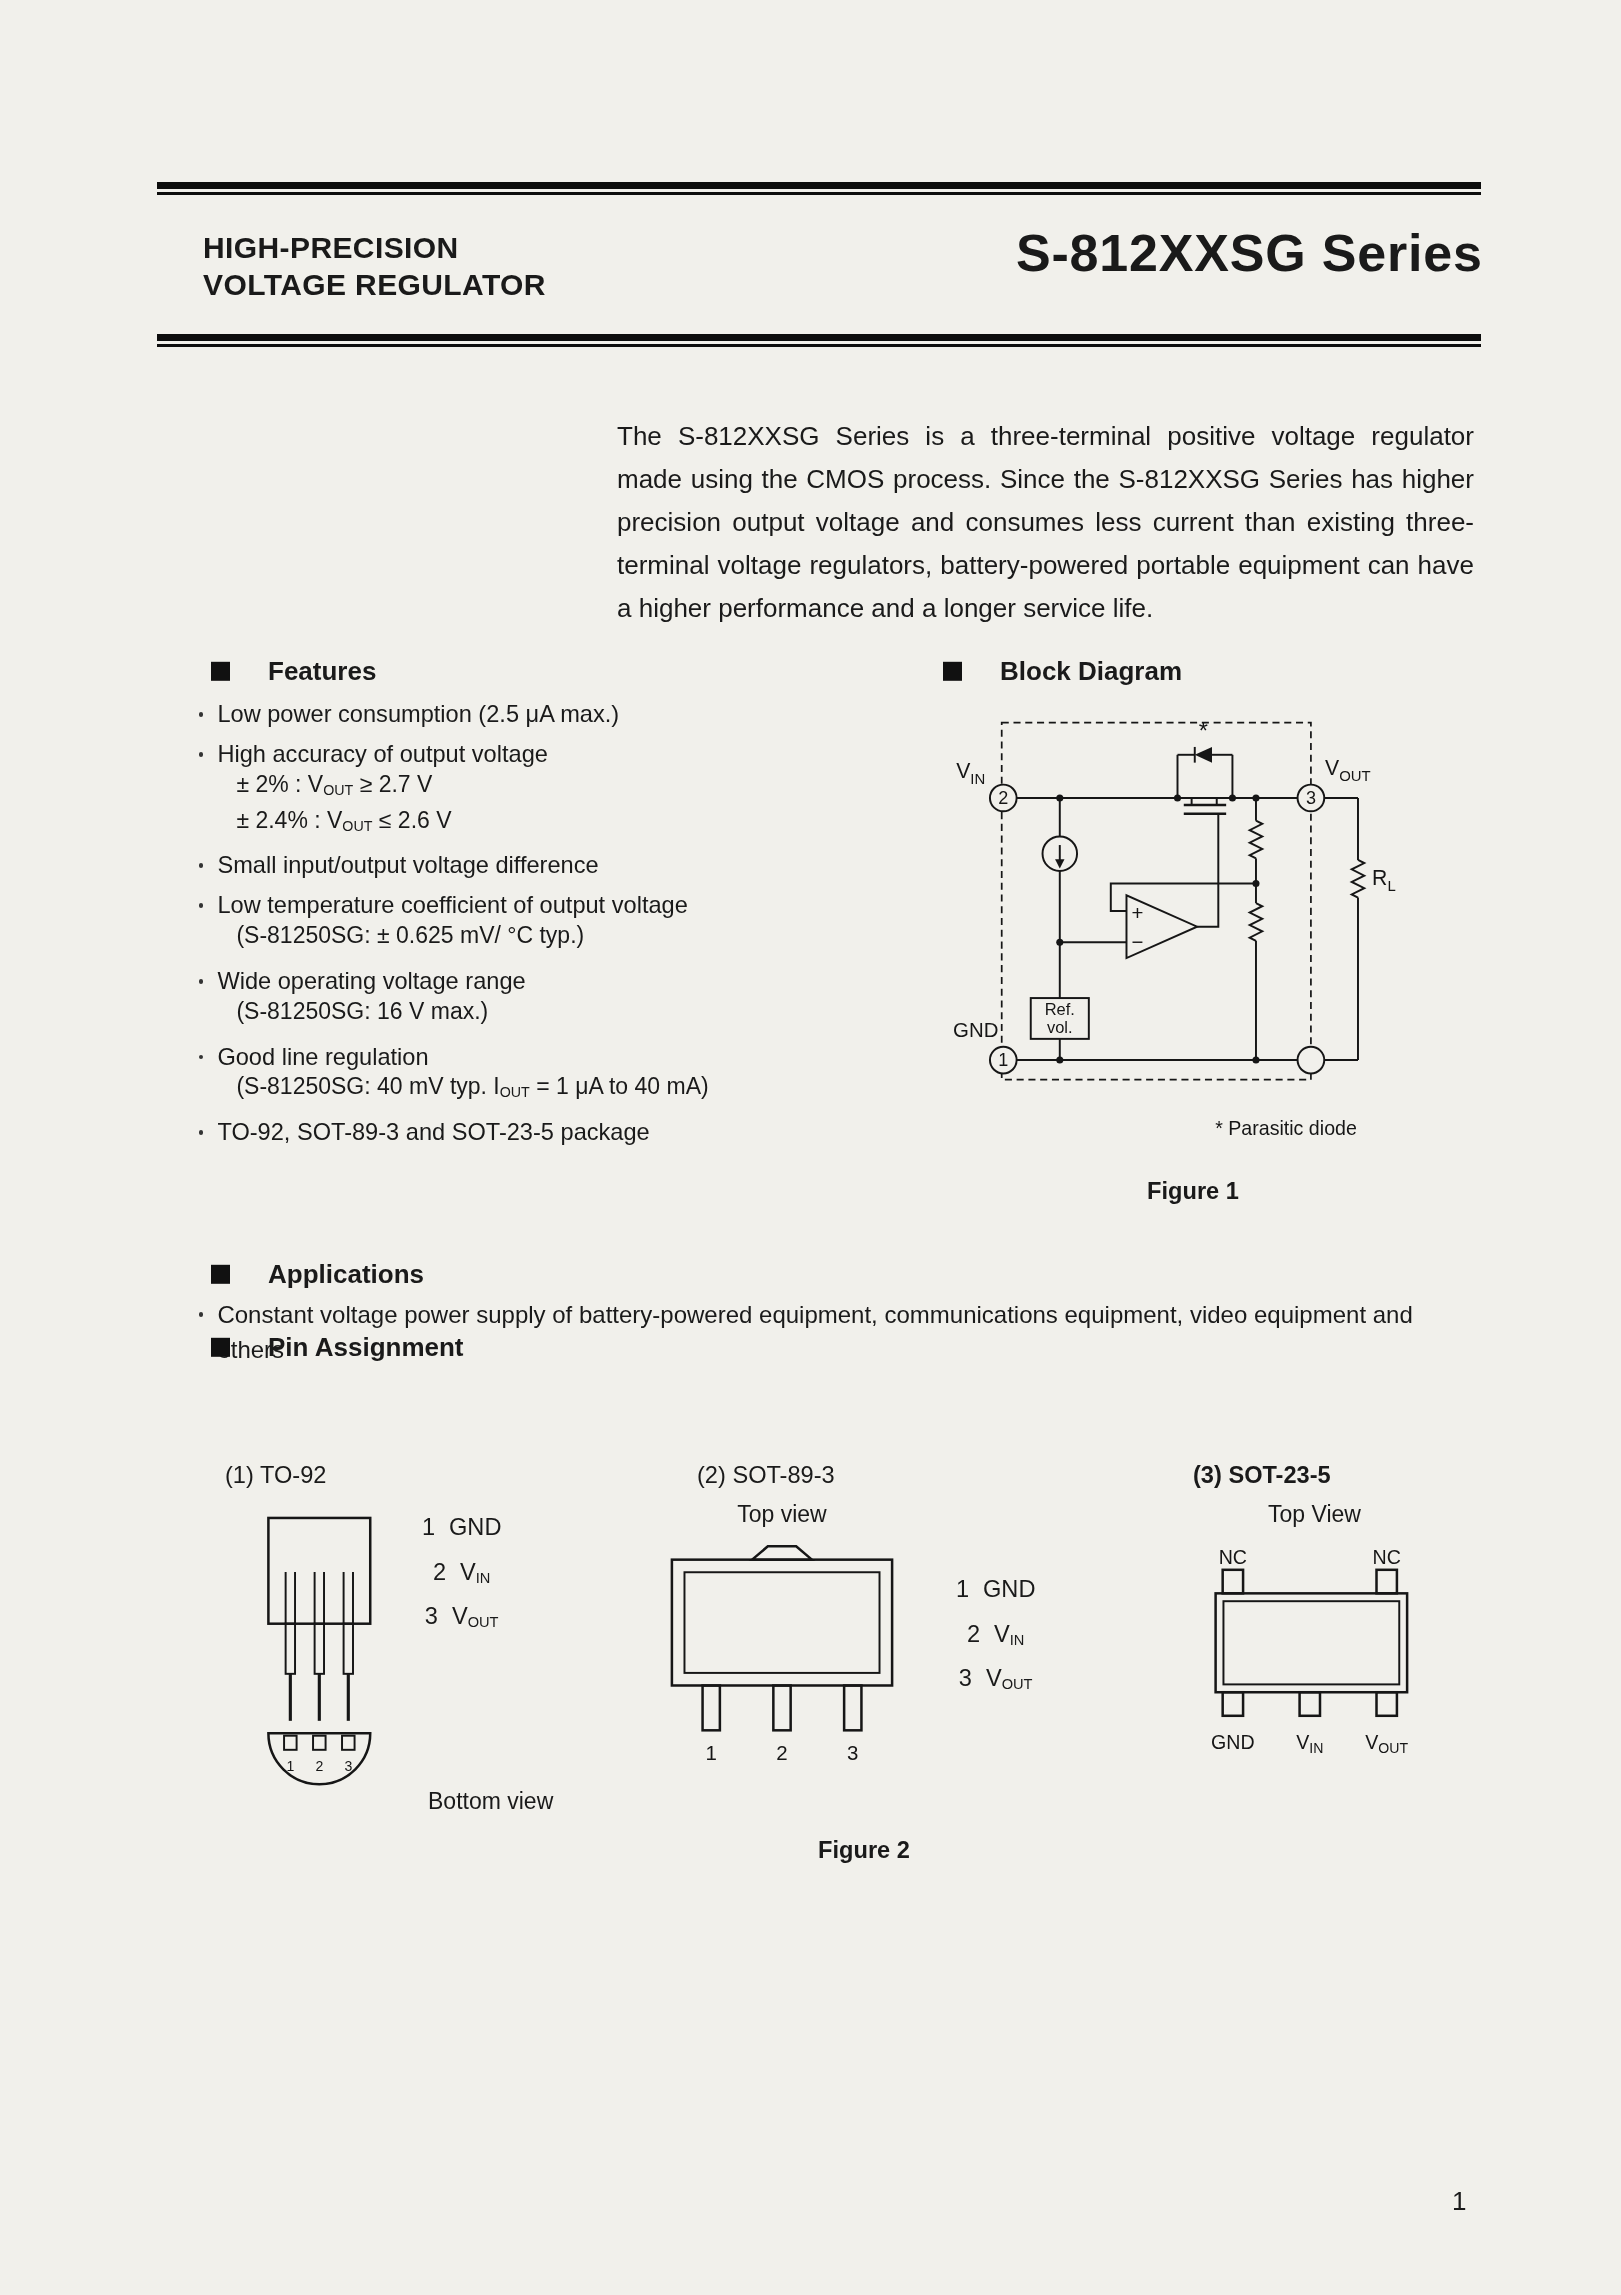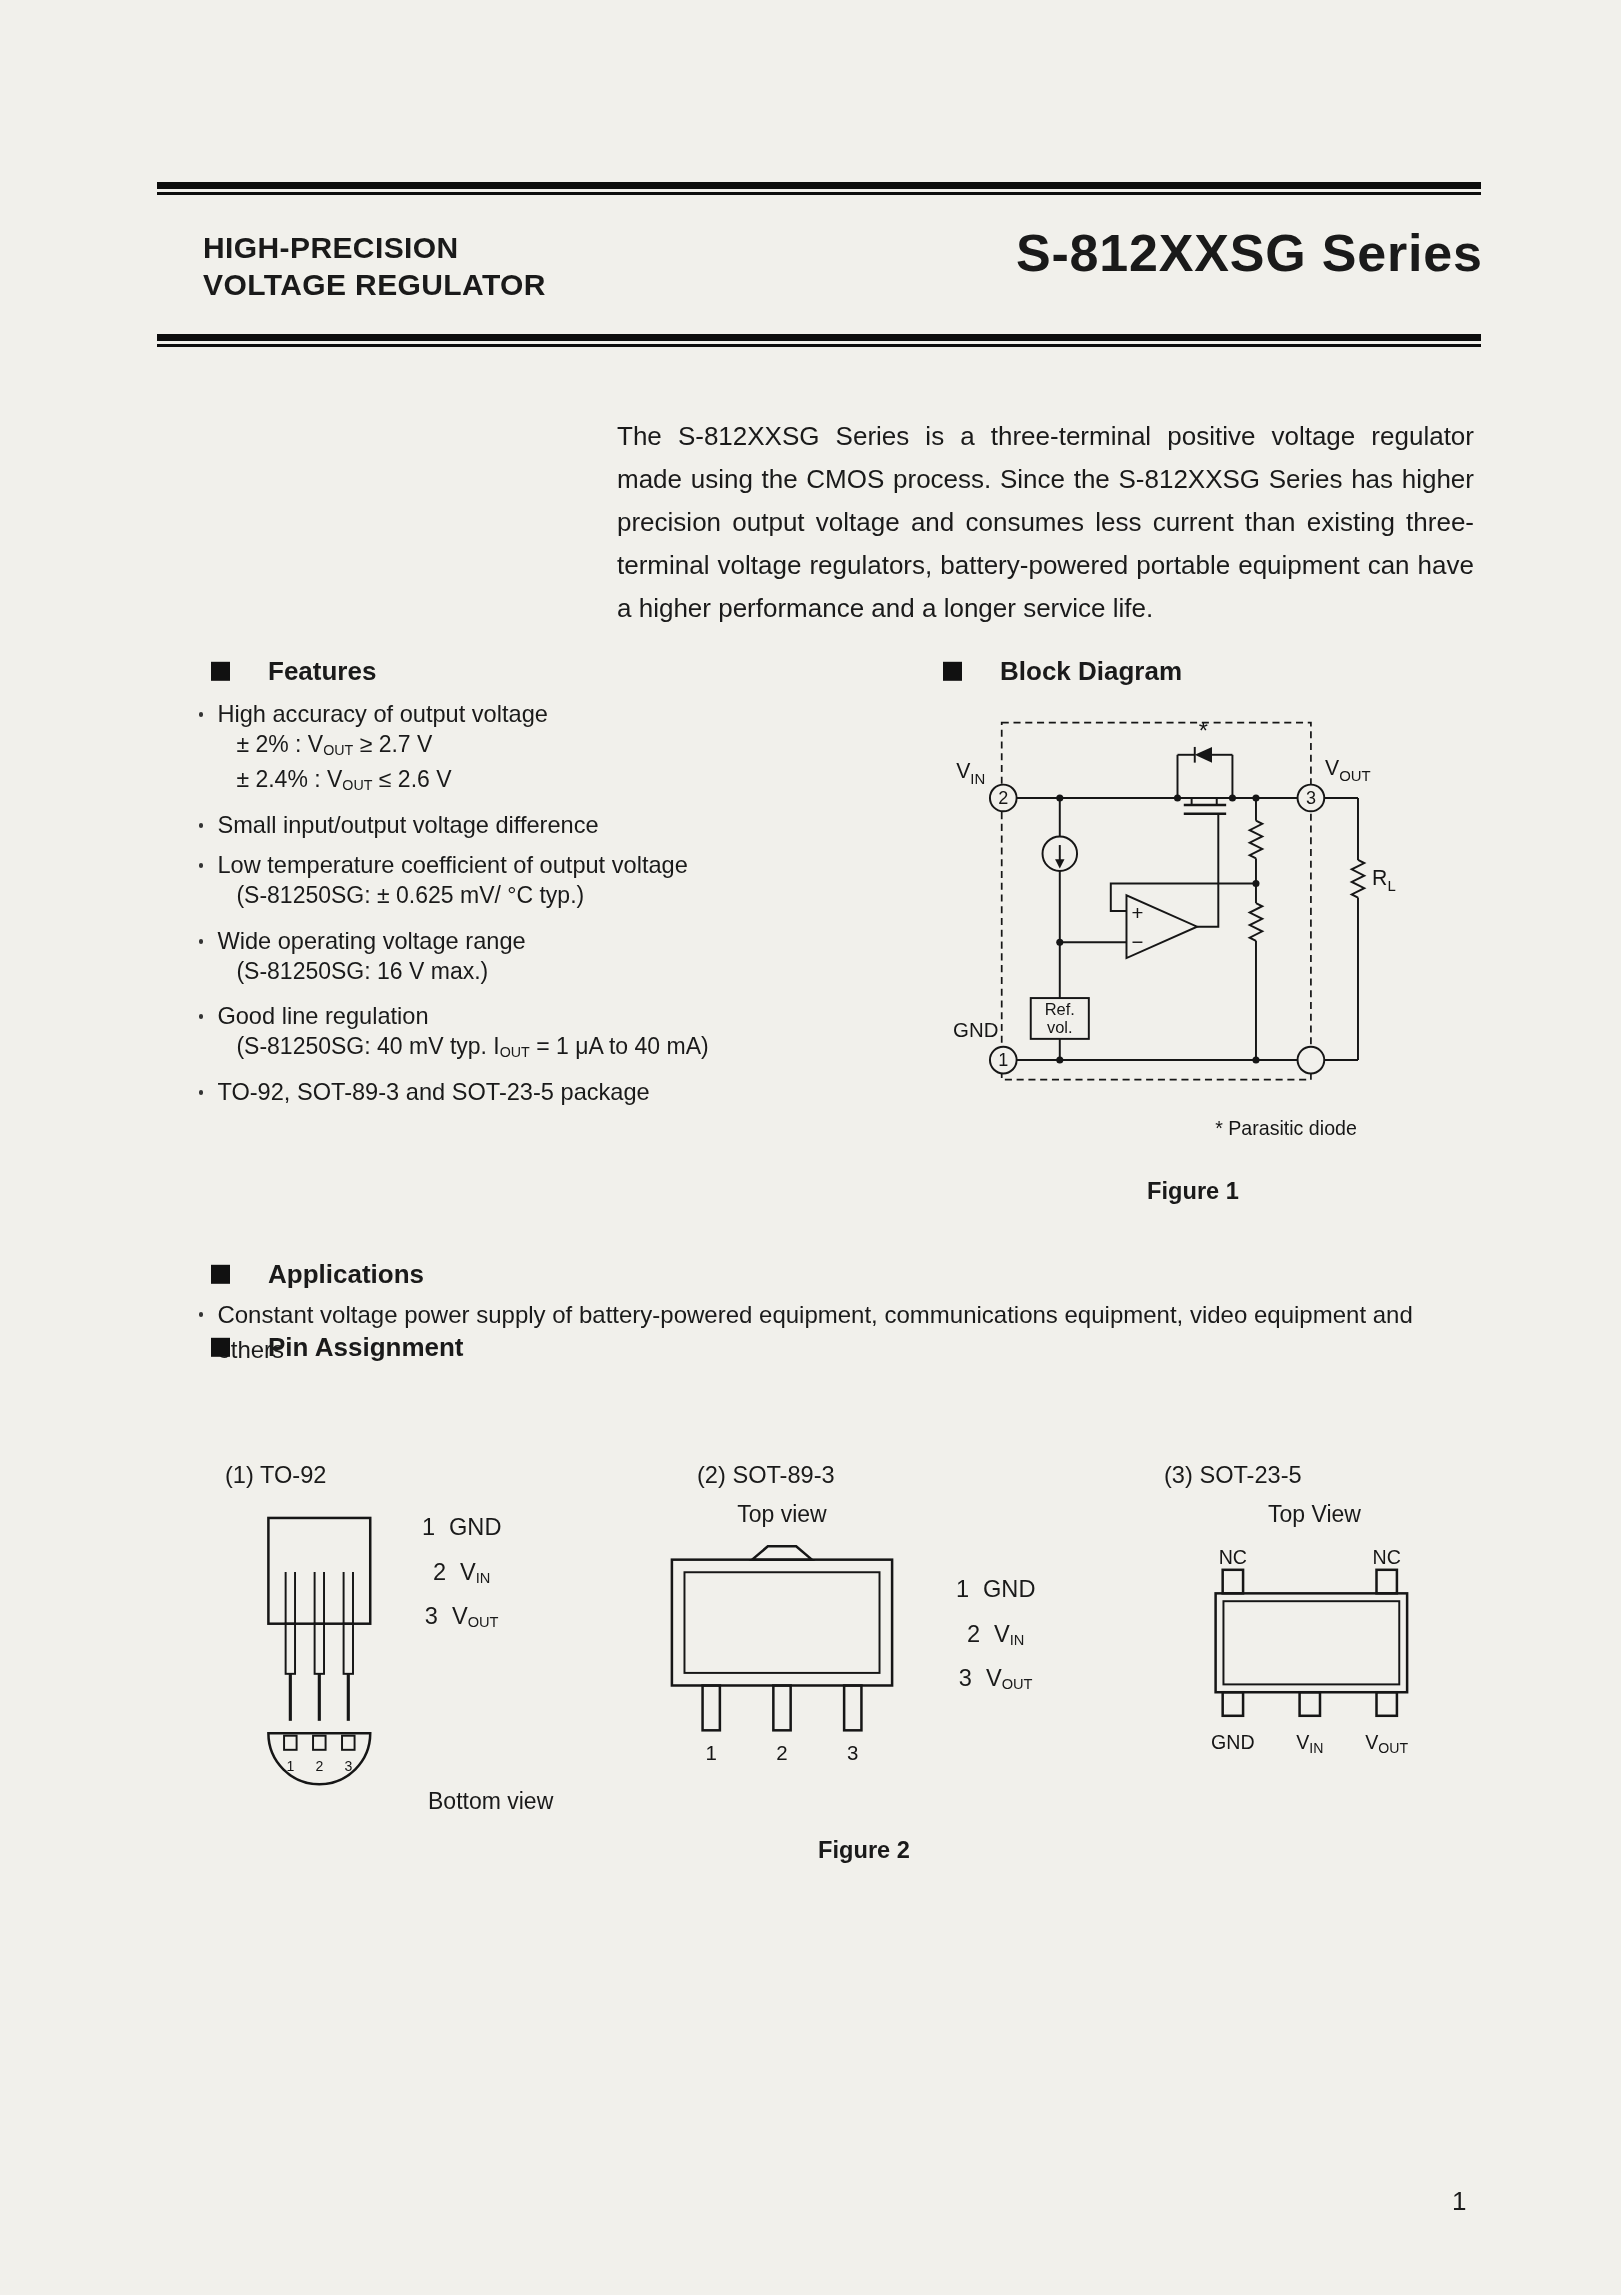--- a/index.html
+++ b/index.html
@@ -73,20 +73,24 @@
 
   <div class="sec-h" style="left:164px;top:656px;">
     <span class="sq"></span><span>Features</span>
   </div>
 
   <div class="sec-h" style="left:896px;top:656px;">
     <span class="sq"></span><span>Block Diagram</span>
   </div>
 
   <div class="features">
+    <div class="fi">
+      <span class="dot"></span>
+      <span>Low power consumption (2.5 μA max.)</span>
+    </div>
     <div class="fi">
       <span class="dot"></span>
       <span>High accuracy of output voltage</span>
       <div class="fsub"><span>± 2% : V</span><sub>OUT</sub><span> ≥ 2.7 V</span></div>
       <div class="fsub"><span>± 2.4% : V</span><sub>OUT</sub><span> ≤ 2.6 V</span></div>
     </div>
     <div class="fi">
       <span class="dot"></span>
       <span>Small input/output voltage difference</span>
     </div>
@@ -205,21 +209,21 @@
       <span>Constant voltage power supply of battery-powered equipment, communications equipment, video equipment and others</span>
     </div>
   </div>
 
   <div class="sec-h" style="left:164px;top:1332px;">
     <span class="sq"></span><span>Pin Assignment</span>
   </div>
 
   <div class="pkg-label" style="left:225px;top:1462px;">(1) TO-92</div>
   <div class="pkg-label" style="left:697px;top:1462px;">(2) SOT-89-3</div>
-  <div class="pkg-label" style="left:1164px;top:1462px;">(3) SOT-23-5</div>
+  <div class="pkg-label" style="left:1193px;top:1462px;font-weight:bold;">(3) SOT-23-5</div>
 
   <svg style="left:259px;top:1509px;" width="141" height="314" viewBox="0 0 180 400">
     <rect class="w3" x="12" y="11" width="130" height="135"></rect>
     <g class="w">
       <line x1="34" y1="80" x2="34" y2="146"></line>
         <line x1="46" y1="80" x2="46" y2="146"></line>
       <line x1="71" y1="80" x2="71" y2="146"></line>
         <line x1="83" y1="80" x2="83" y2="146"></line>
       <line x1="108" y1="80" x2="108" y2="146"></line>
         <line x1="120" y1="80" x2="120" y2="146"></line>

